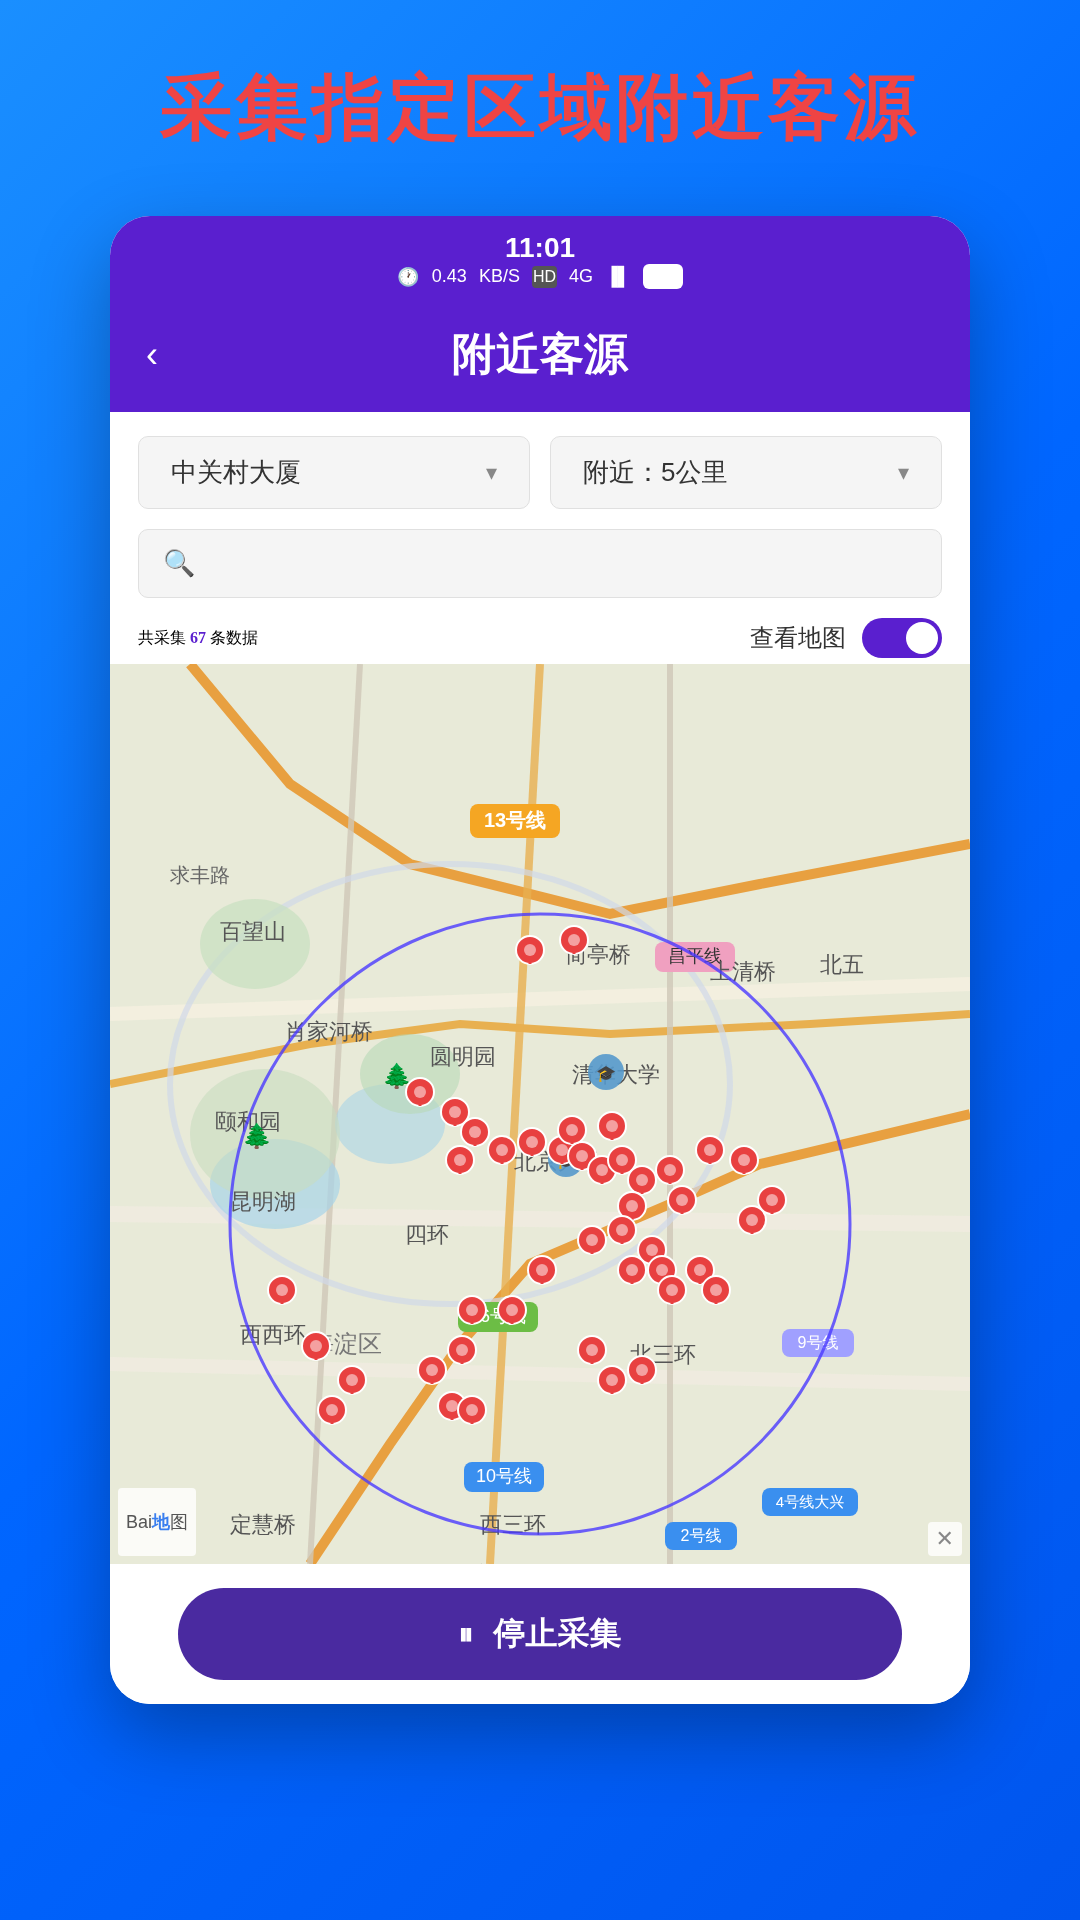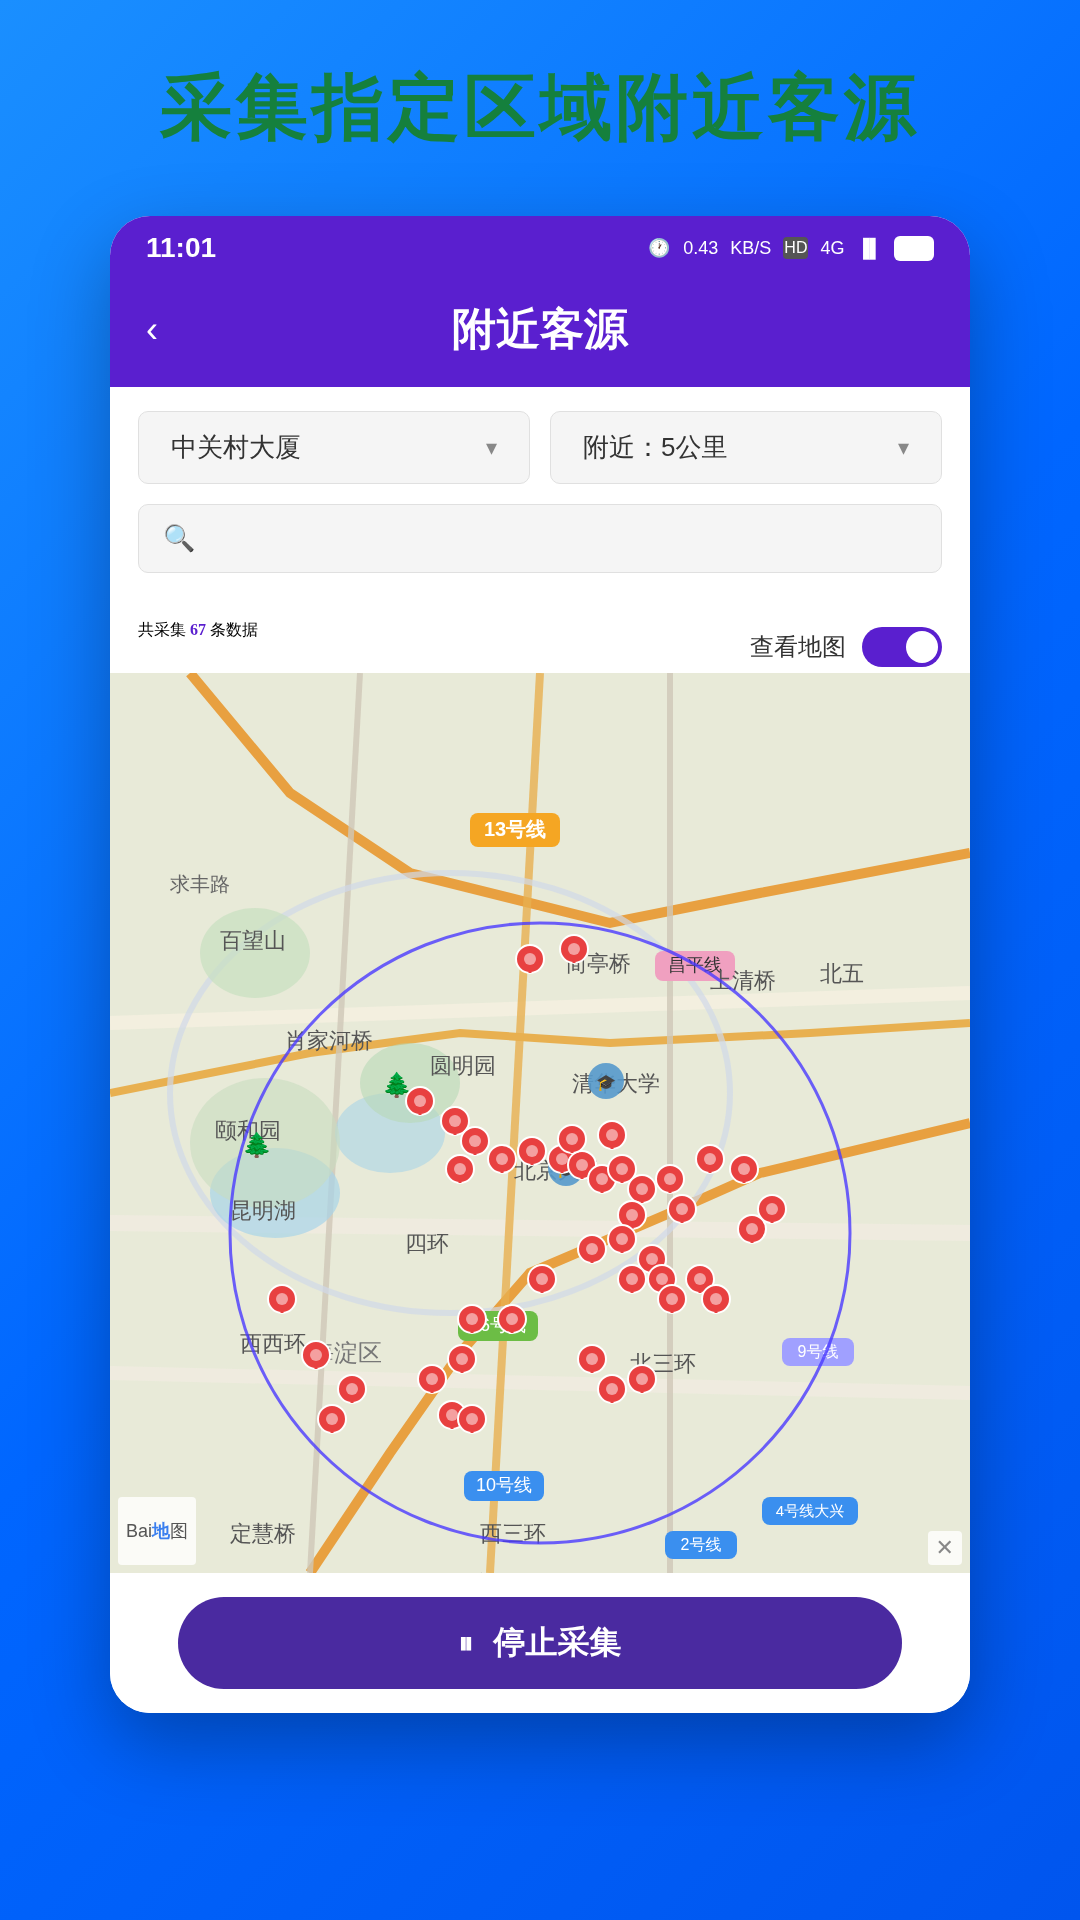--- a/index.html
+++ b/index.html
@@ -9,21 +9,21 @@
       min-height: 1920px;
       background: linear-gradient(135deg, #1a8fff 0%, #0066ff 50%, #0055ee 100%);
       font-family: 'PingFang SC', 'Microsoft YaHei', sans-serif;
       display: flex;
       flex-direction: column;
       align-items: center;
       padding: 60px 0 0 0;
     }
 
     .page-title {
-      color: #15803d;
+      color: #ef4444;
       font-size: 72px;
       font-weight: bold;
       text-align: center;
       margin-bottom: 60px;
       letter-spacing: 4px;
     }
 
     .phone-frame {
       width: 860px;
       background: white;
@@ -33,20 +33,21 @@
     }
 
     
     .status-bar {
       background: #5a1fcf;
       padding: 16px 36px;
       display: flex;
       justify-content: space-between;
       align-items: center;
       color: white;
+      flex-direction: column;
     }
     .status-time {
       font-size: 28px;
       font-weight: 600;
     }
     .status-icons {
       display: flex;
       align-items: center;
       gap: 12px;
       font-size: 20px;
@@ -142,21 +143,20 @@
       font-family: Liberation Serif, serif;
     }
     .stats-count {
       color: #5a1fcf;
       font-weight: bold;
     }
     .map-toggle-wrap {
       display: flex;
       align-items: center;
       gap: 16px;
-      margin-top: 34px;
     }
     .map-toggle-label {
       font-size: 24px;
       color: #333;
     }
     .toggle-switch {
       width: 80px;
       height: 40px;
       background: #5a1fcf;
       border-radius: 20px;

